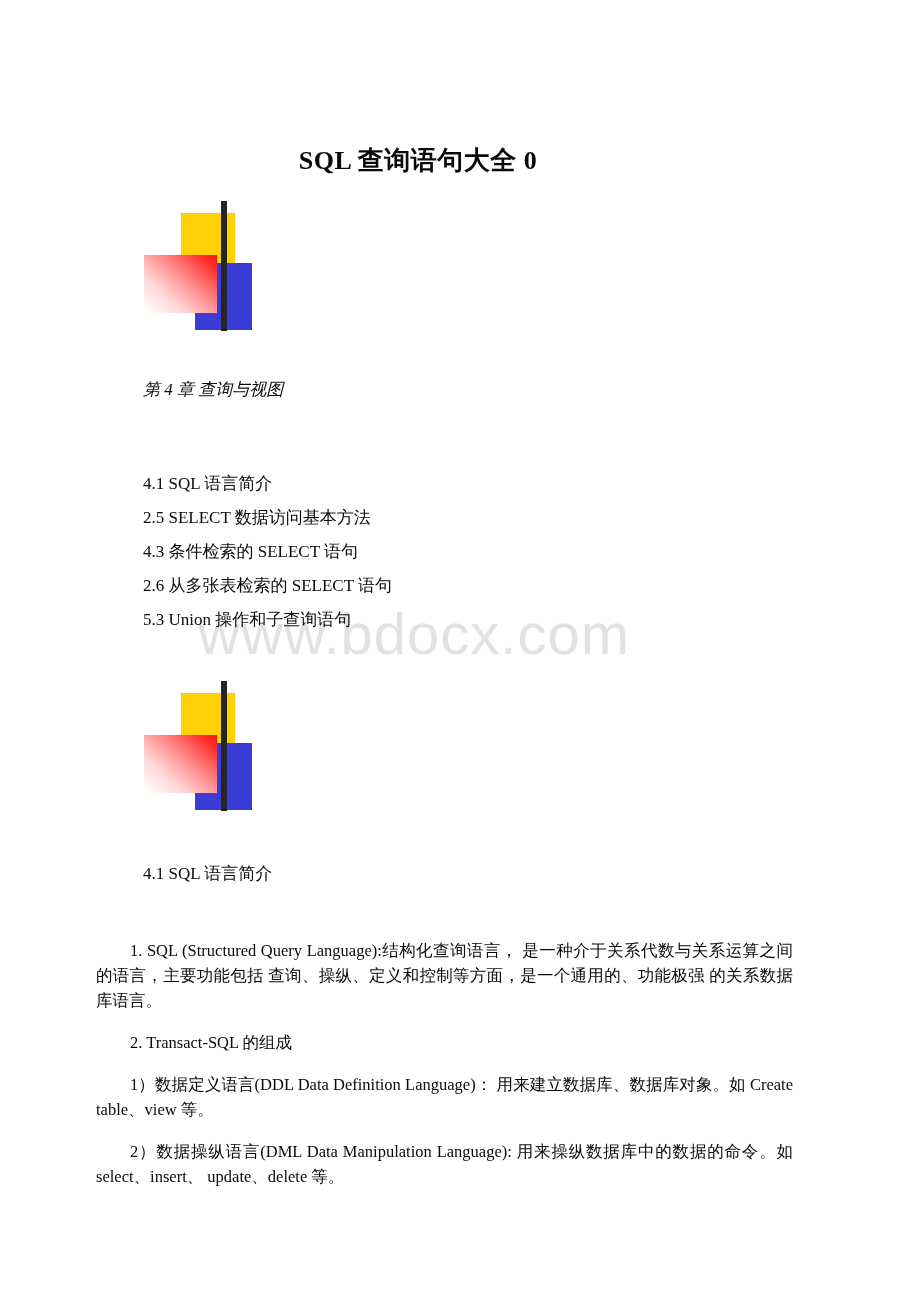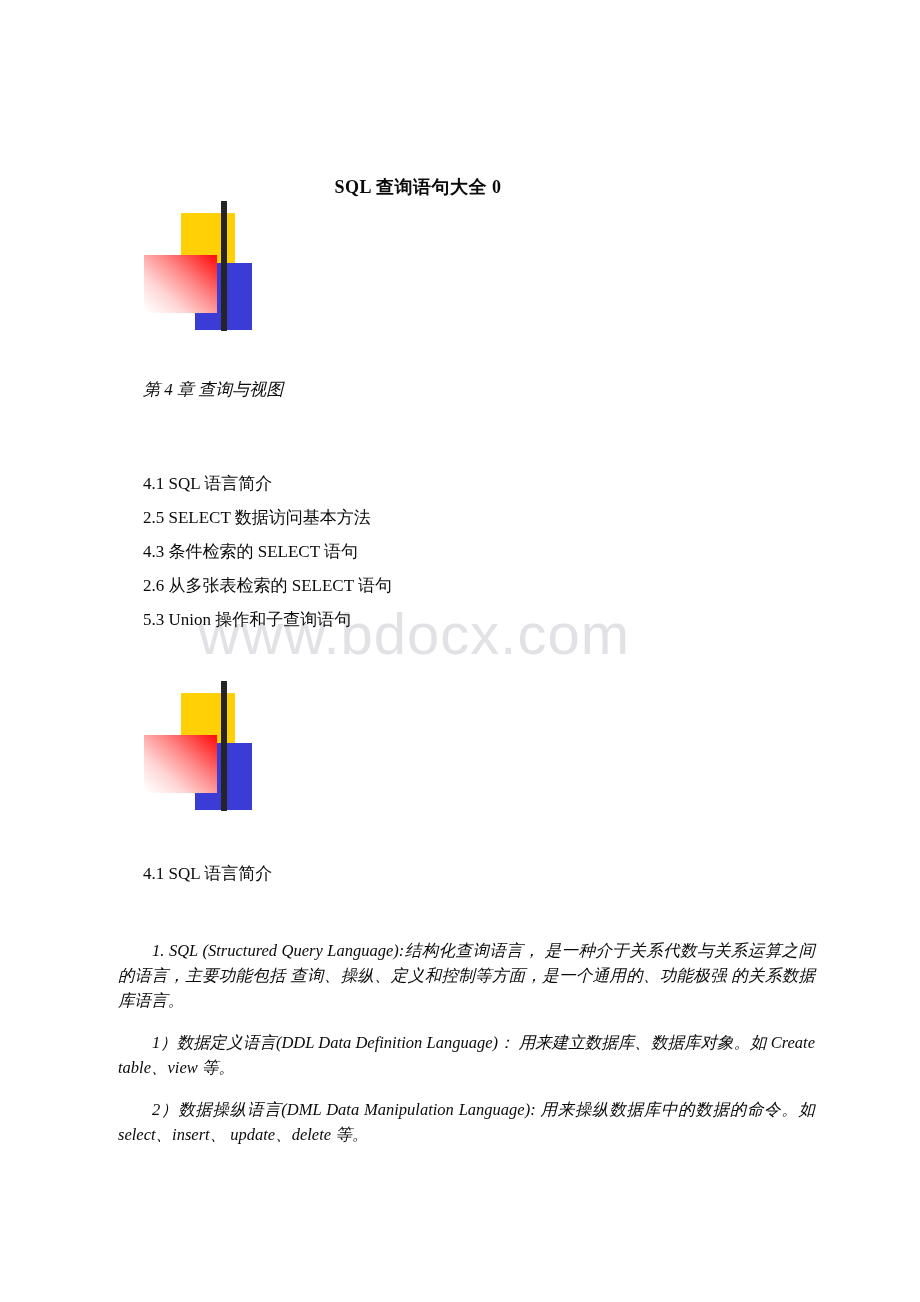--- a/index.html
+++ b/index.html
@@ -43,24 +43,23 @@
     z-index: 2;
   }
 
   
   .doc-title {
     position: absolute;
     left: 0;
     top: 143px;
     width: 836px;
     text-align: center;
-    font-size: 18px;
+    font-size: 26px;
     font-weight: bold;
     letter-spacing: 0.5px;
-    margin-top: 32px;
   }
 
   
   .logo {
     position: absolute;
     width: 140px;
     height: 140px;
   }
   .logo-1 { left: 142px; top: 198px; }
   .logo-2 { left: 142px; top: 678px; }
@@ -129,24 +128,23 @@
   .section-heading {
     position: absolute;
     left: 143px;
     top: 862px;
     font-size: 17px;
   }
 
   
   .body-block {
     position: absolute;
-    left: 118px;
+    left: 96px;
     top: 938px;
     width: 697px;
-    font-style: italic;
   }
   .para {
     font-size: 16.5px;
     line-height: 25px;
     text-indent: 34px;
     margin: 0 0 17px 0;
     text-align: justify;
     word-break: break-word;
   }
   .para:last-child { margin-bottom: 16px; }
@@ -183,18 +181,19 @@
       <div class="sq-yellow"></div>
       <div class="sq-blue"></div>
       <div class="sq-red"></div>
       <div class="bar-black"></div>
     </div>
 
     <div class="section-heading">4.1 SQL 语言简介</div>
 
     <div class="body-block">
       <p class="para">1. SQL (Structured Query Language):结构化查询语言， 是一种介于关系代数与关系运算之间的语言，主要功能包括 查询、操纵、定义和控制等方面，是一个通用的、功能极强 的关系数据库语言。</p>
+      <p class="para">2. Transact-SQL 的组成</p>
       <p class="para">1）数据定义语言(DDL Data Definition Language)： 用来建立数据库、数据库对象。如 Create table、view 等。</p>
       <p class="para">2）数据操纵语言(DML Data Manipulation Language): 用来操纵数据库中的数据的命令。如 select、insert、 update、delete 等。</p>
     </div>
 
   </div>
 </div>
 
 </body></html>

